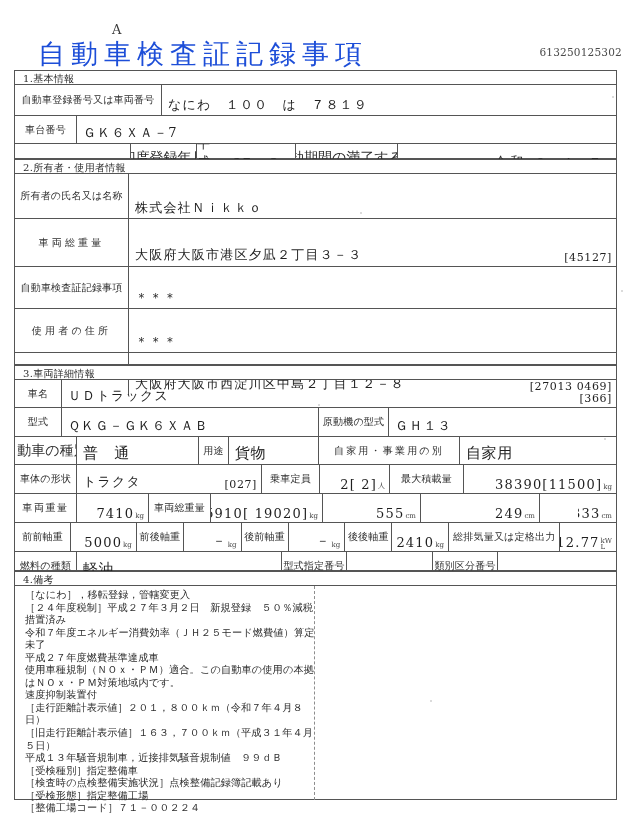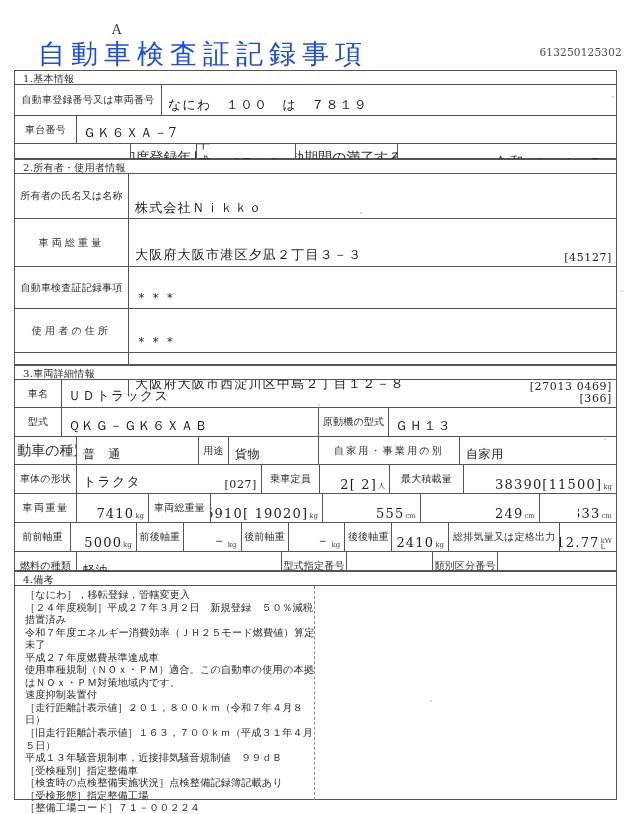--- a/index.html
+++ b/index.html
@@ -108,21 +108,21 @@
     padding-bottom: 1px;
     padding-left: 6px;
     letter-spacing: 1.2px;
     white-space: nowrap;
   }
   .val.right {
     justify-content: flex-end;
     padding-right: 4px;
     padding-left: 0;
   }
-  .val.sm { font-size: 12px; letter-spacing: 0.6px; font-family: Liberation Serif, serif; }
+  .val.sm { font-size: 15px; letter-spacing: 0.6px; font-family: Liberation Serif, serif; }
 
   .unit {
     font-size: 7px;
     letter-spacing: 0;
     padding-left: 1px;
     align-self: flex-end;
     padding-bottom: 1px;
     color: #444;
   }
 

